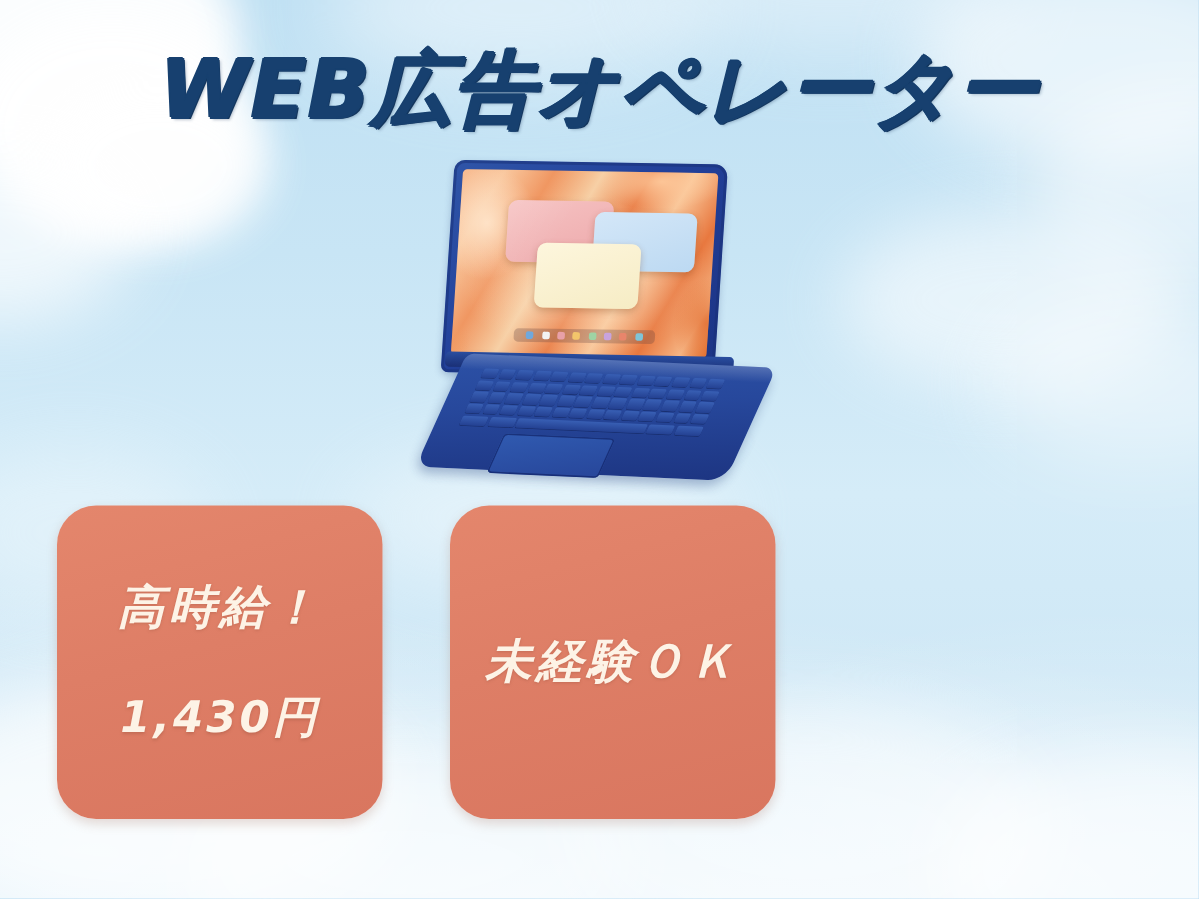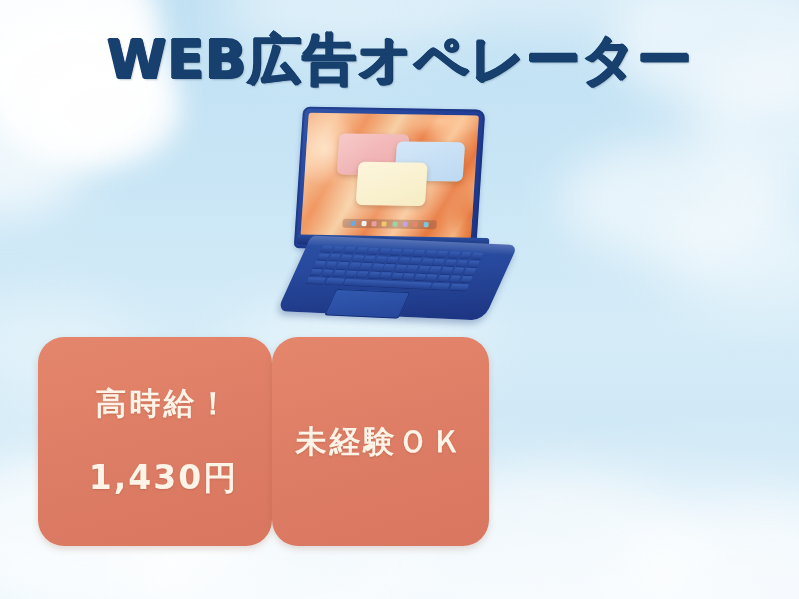--- a/index.html
+++ b/index.html
@@ -1,21 +1,21 @@
 <!DOCTYPE html>
 <html><head>
 <meta charset="utf-8">
 <style>
   html,body{margin:0;padding:0;}
   body{
     width:799px;height:599px;overflow:hidden;position:relative;
     font-family:"DejaVu Sans","Liberation Sans",sans-serif;
     background:#bedff3;
   }
-  .stage{position:absolute;inset:0;overflow:hidden;}
+  .stage{position:absolute;inset:0;overflow:hidden;font-style:italic;}
 
   
   .sky{
     position:absolute;inset:0;
     background:
       linear-gradient(180deg,#bfe0f3 0%, #c8e5f5 28%, #d5ecf8 55%, #cfe8f6 75%, #d9eefa 100%);
   }
   .sky-tint{
     position:absolute;inset:0;
     background:
@@ -149,33 +149,33 @@
   .badges{position:absolute;left:0;top:337px;width:799px;height:212px;}
   .badge{
     position:absolute;top:0;width:217px;height:209px;
     background:linear-gradient(165deg,#e4866c 0%, #de7e66 45%, #d9765f 100%);
     border-radius:26px;
     box-shadow:0 3px 7px rgba(150,90,70,.22);
     display:flex;flex-direction:column;align-items:center;justify-content:center;
     color:#fdf3e6;
     text-align:center;
   }
-  .badge.b1{left:38px;padding-left:17px;}
-  .badge.b2{left:272px;text-align:center;}
+  .badge.b1{left:38px;}
+  .badge.b2{left:300px;text-align:center;}
   .badge.b3{left:530px;}
   .badge .line{
     font-family:"DejaVu Sans","Liberation Sans",sans-serif;
     font-size:31px;font-weight:700;letter-spacing:3px;line-height:1.15;
     text-shadow:0 1px 2px rgba(150,80,60,.35);
     white-space:nowrap;
   }
   .badge .line.l1{margin-bottom:10px;}
   .badge.two-line .line.l1{margin-bottom:38px;}
   .badge.one-line .line.l1{margin-bottom:0;}
-  .badge .line.money{font-size:33px;letter-spacing:2px;}
+  .badge .line.money{font-size:29px;letter-spacing:2px;}
 </style>
 </head>
 <body>
 
 <div class="stage">
 
   <div class="sky"></div>
   <div class="sky-tint"></div>
 
   <div class="cloud c1"></div>

